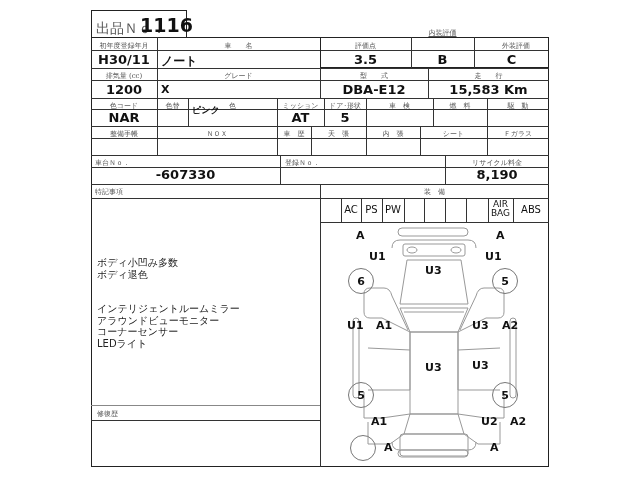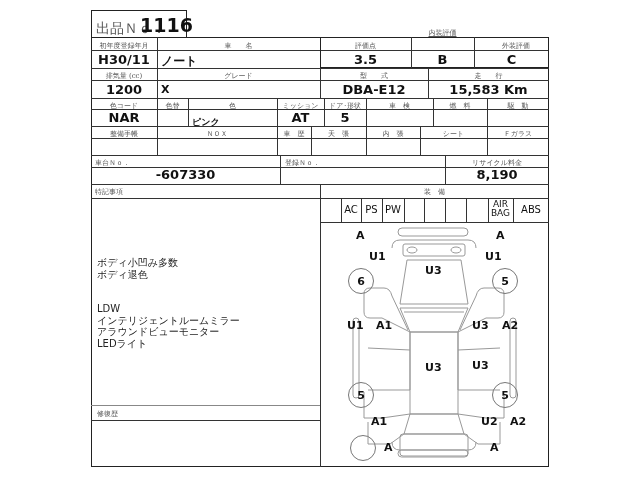--- a/index.html
+++ b/index.html
@@ -80,21 +80,21 @@
 <span class="valL" style="left:161px;top:83px;font-size:11px;">X</span>
 <span class="lbl" style="left:320px;top:71px;width:108px;">型　　式</span>
 <span class="val" style="left:320px;top:82px;width:108px;">DBA-E12</span>
 <span class="lbl" style="left:428px;top:71px;width:121px;">走　　行</span>
 <span class="val" style="left:428px;top:82px;width:121px;">15,583 Km</span>
 
 <span class="lbl" style="left:91px;top:101px;width:66px;">色コード</span>
 <span class="val" style="left:91px;top:110px;width:66px;">NAR</span>
 <span class="lbl" style="left:157px;top:101px;width:31px;">色替</span>
 <span class="lbl" style="left:188px;top:101px;width:89px;">色</span>
-<span class="valL" style="left:192px;top:116px;font-size:9px;">ピンク</span>
+<span class="valL" style="left:192px;top:104px;font-size:9px;">ピンク</span>
 <span class="lbl" style="left:277px;top:101px;width:47px;">ミッション</span>
 <span class="val" style="left:277px;top:110px;width:47px;">AT</span>
 <span class="lbl" style="left:324px;top:101px;width:42px;">ドア･形状</span>
 <span class="val" style="left:324px;top:110px;width:42px;">5</span>
 <span class="lbl" style="left:366px;top:101px;width:67px;">車　検</span>
 <span class="lbl" style="left:433px;top:101px;width:54px;">燃　料</span>
 <span class="lbl" style="left:487px;top:101px;width:62px;">駆　動</span>
 
 <span class="lbl" style="left:91px;top:129px;width:66px;">整備手帳</span>
 <span class="lbl" style="left:157px;top:129px;width:120px;">ＮＯＸ</span>
@@ -109,23 +109,23 @@
 <span class="lbl" style="left:285px;top:158px;text-align:left;">登録Ｎｏ．</span>
 <span class="lbl" style="left:445px;top:158px;width:104px;">リサイクル料金</span>
 <span class="val" style="left:445px;top:167px;width:104px;">8,190</span>
 
 <span class="lbl" style="left:95px;top:187px;text-align:left;">特記事項</span>
 <div style="position:absolute;left:97px;top:257px;">
   <div class="note" style="position:relative;">ボディ小凹み多数</div>
   <div class="note" style="position:relative;">ボディ退色</div>
   <div class="note" style="position:relative;height:11.5px;"></div>
   <div class="note" style="position:relative;height:11.5px;"></div>
-  <div class="note" style="position:relative;">LDW</div>
   <div class="note" style="position:relative;">インテリジェントルームミラー</div>
   <div class="note" style="position:relative;">アラウンドビューモニター</div>
+  <div class="note" style="position:relative;">コーナーセンサー</div>
   <div class="note" style="position:relative;">LEDライト</div>
 </div>
 
 <span class="lbl" style="left:97px;top:409px;text-align:left;">修復歴</span>
 
 <span class="lbl" style="left:320px;top:187px;width:229px;">装　備</span>
 <div style="position:absolute;left:320px;top:198px;width:219px;height:24px;">
   <div class="vl" style="left:21px;top:0;height:24px;"></div>
   <div class="vl" style="left:41px;top:0;height:24px;"></div>
   <div class="vl" style="left:62px;top:0;height:24px;"></div>

